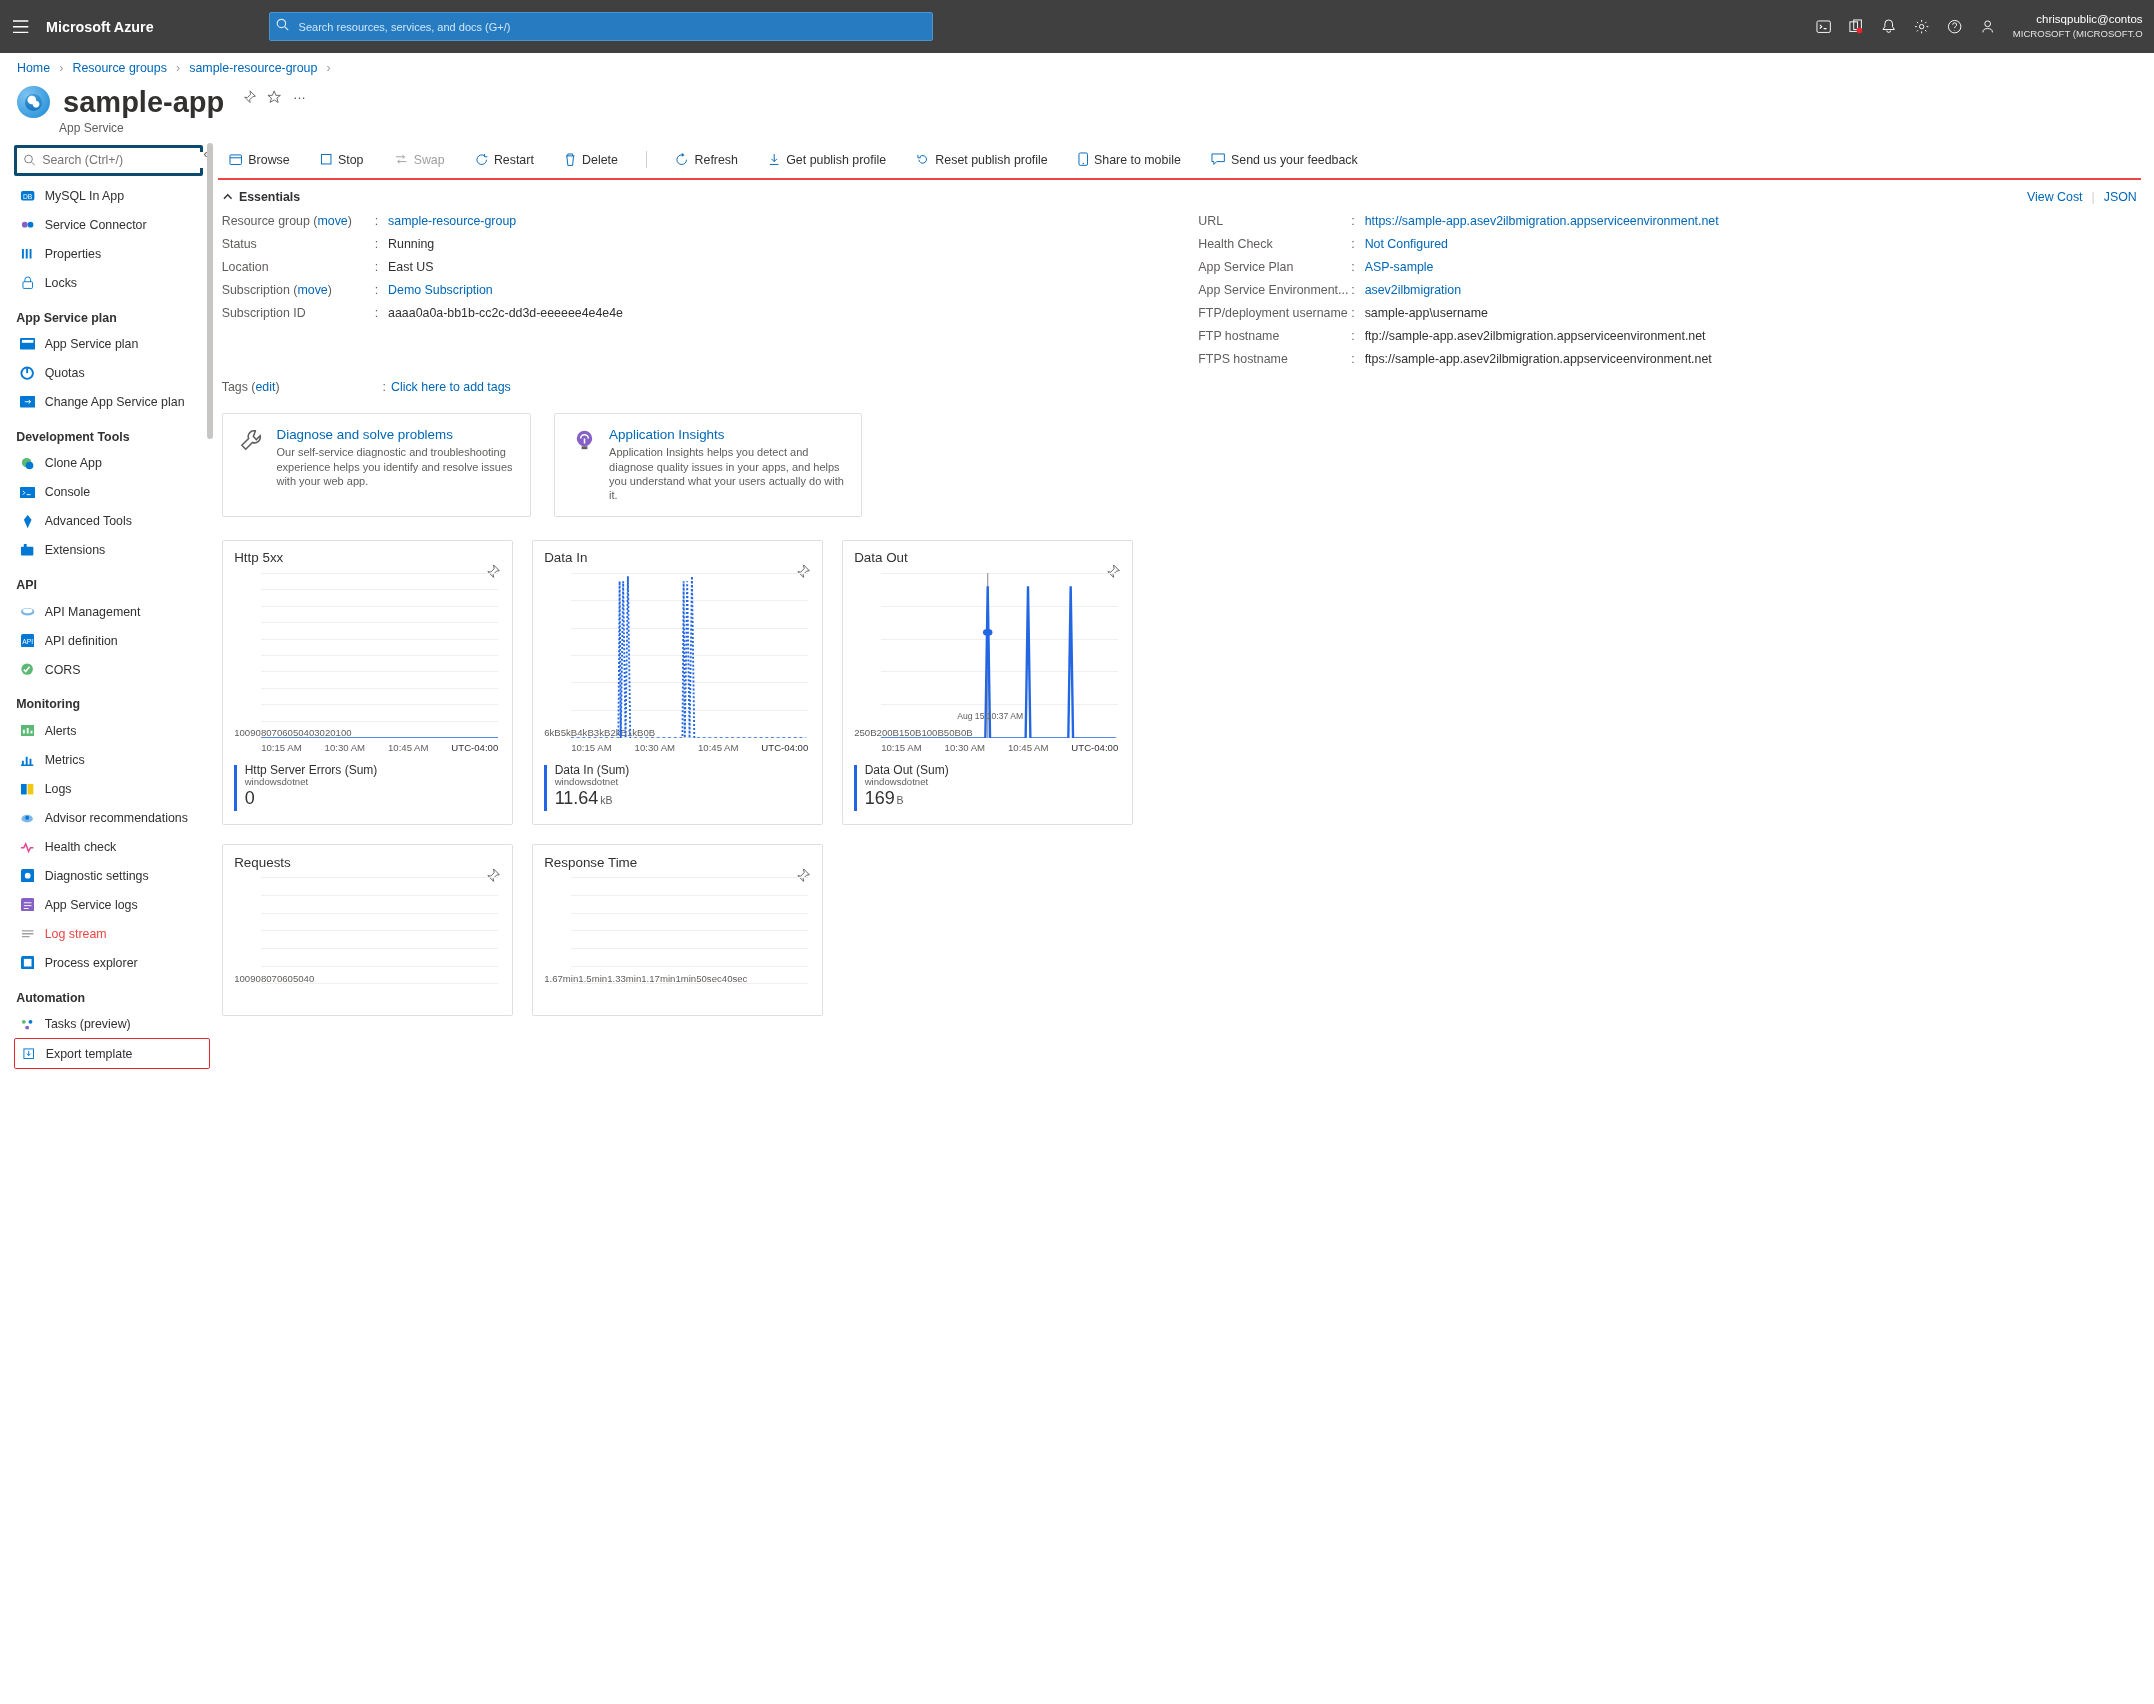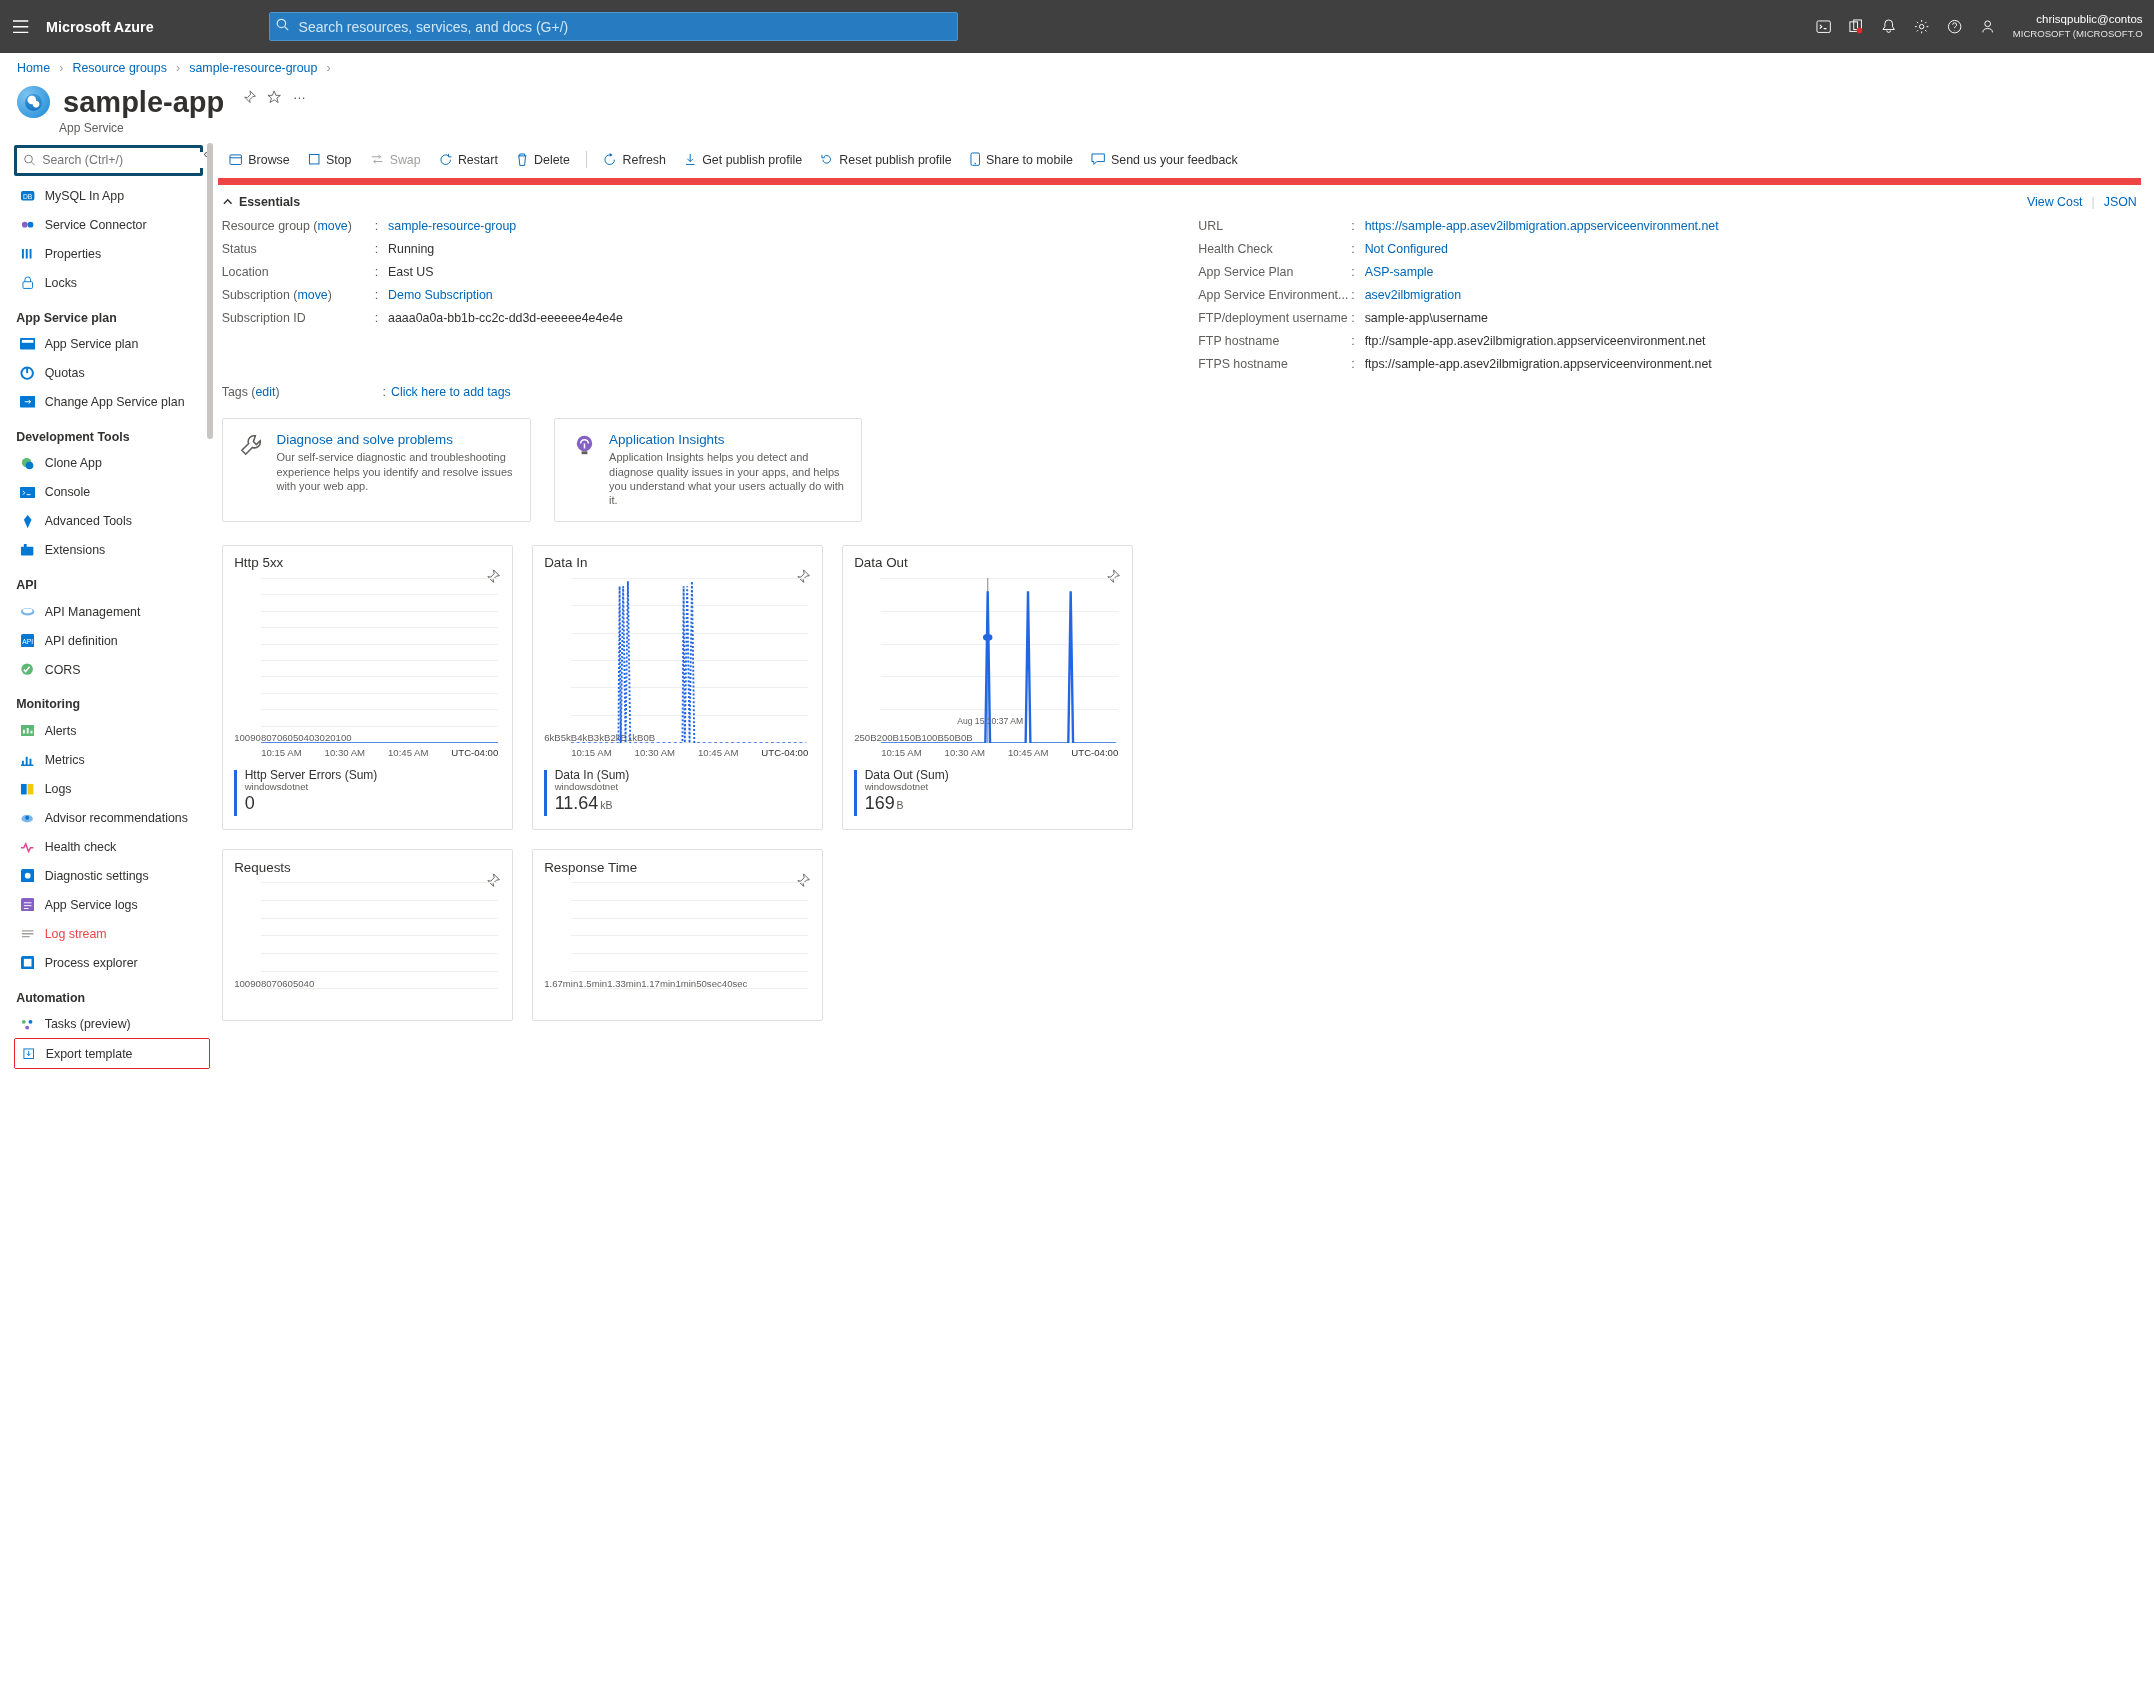--- a/index.html
+++ b/index.html
@@ -3,21 +3,21 @@
 <meta charset="utf-8">
 <style>
 html,body{margin:0;padding:0;font-family:"Segoe UI",Arial,sans-serif;font-size:12.4px;color:#323130;background:#fff}
 a{color:#0067b8;text-decoration:none}
 
 
 .topbar{background:#404040;color:#fff;height:53px;display:flex;align-items:center;padding:0 7.6px}
 .topbar .hamburger{width:27px;display:flex;justify-content:center;cursor:pointer}
 .topbar .brand{font-size:14.3px;font-weight:600;margin-left:11.5px;margin-right:115px}
 .topbar .search-wrap{flex:1;max-width:631px}
-.topbar .search{width:100%;background:#277cc1;border:1px solid #4a94cf;border-radius:1.9px;height:27px;color:#fff;padding:0 27px 0 29px;font-size:14px}
+.topbar .search{width:100%;background:#277cc1;border:1px solid #4a94cf;border-radius:1.9px;height:27px;color:#fff;padding:0 2px 0 29px;font-size:11px}
 .topbar .search::placeholder{color:#cfe6f7}
 .topbar .search-icon{position:relative}
 .topbar .search-icon svg{position:absolute;left:7.6px;top:5.7px}
 .topbar .spacer{flex:1}
 .topbar .top-icons{display:flex;align-items:center;gap:1.9px}
 .topbar .top-icon{width:31px;height:39px;display:flex;align-items:center;justify-content:center;cursor:pointer}
 .topbar .user{text-align:right;padding:0 3.8px 0 9.6px;font-size:11.5px;line-height:13.4px}
 .topbar .user .tenant{font-size:9.6px;opacity:.85}
 
 
@@ -44,21 +44,21 @@
 .menu-search svg{flex:0 0 13.4px;margin-right:3.8px}
 .menu-group{font-size:12.4px;font-weight:600;color:#323130;margin:13.4px 0 4.8px 1.9px}
 .menu-item{display:flex;align-items:center;height:29px;padding:0 3.8px;cursor:pointer;font-size:12.4px;color:#323130;border-radius:1.9px}
 .menu-item .mi-icon{width:19px;display:flex;justify-content:center;margin-right:7.6px}
 .menu-item.dim{color:#ef4444}
 .menu-item.highlight{border:1.9px solid #e8252c}
 .collapse-btn{float:right;color:#605e5c;cursor:pointer;margin-top:3.8px}
 
 
 .main-col{flex:1;min-width:0;padding-right:13.4px;position:relative}
-.toolbar{display:flex;align-items:center;gap:3px;border-bottom:7px solid #ef4444;padding:5.7px 3.8px 7.6px 3.8px}
+.toolbar{display:flex;align-items:center;gap:15px;border-bottom:2px solid #ef4444;padding:5.7px 3.8px 7.6px 3.8px}
 .tool{display:flex;align-items:center;gap:5.7px;padding:3.8px 7.6px;cursor:pointer;color:#323130;border-radius:1.9px}
 .tool.dim{color:#a19f9d;cursor:default}
 .tool-sep{width:1px;height:17px;background:#d2d0ce;margin:0 5.7px}
 
 
 .essentials-head{display:flex;align-items:center;justify-content:space-between;padding:9.6px 3.8px 3.8px 3.8px}
 .essentials-head .left{display:flex;align-items:center;gap:5.7px;font-weight:600}
 .essentials-head .right{display:flex;gap:9px;font-size:12.4px}
 .essentials-head .right .sep{color:#d2d0ce}
 .essentials-grid{display:flex;gap:38px;padding:1.9px 3.8px 3.8px 3.8px}

